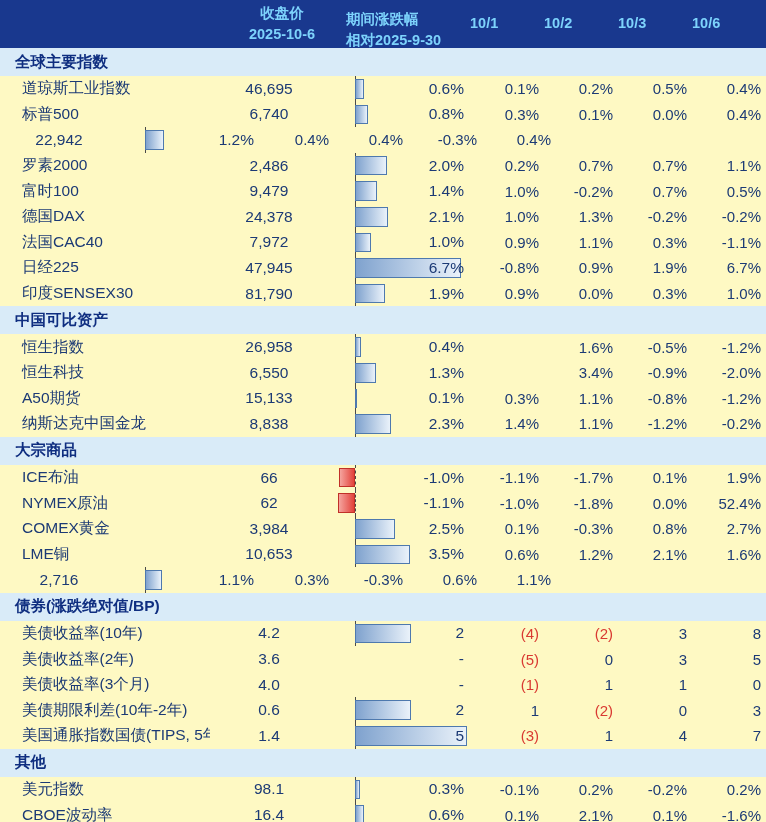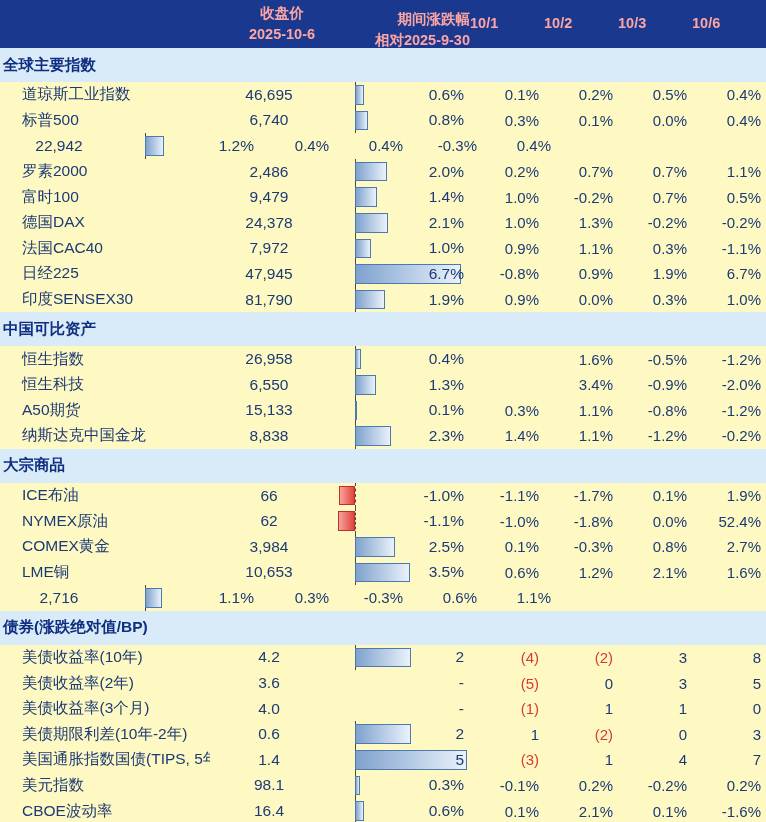--- a/index.html
+++ b/index.html
@@ -16,41 +16,41 @@
     width:766px;
     font-family:"Liberation Sans","DejaVu Sans",sans-serif;
     color:var(--navy);
     -webkit-font-smoothing:antialiased;
   }
   .table{width:766px;}
   
   .thead{
     display:flex;
     background:var(--header-bg);
-    color:#fca5a5;
+    color:#7dd3fc;
     font-weight:bold;
     height:48px;
     align-items:center;
     font-size:14.5px;
     line-height:1.45;
   }
   .h-name{width:210px;box-sizing:border-box;}
   .h-close{width:120px;box-sizing:border-box;text-align:center;padding-left:24px;}
-  .h-change{width:140px;box-sizing:border-box;text-align:right;padding-left:16px;margin-top:12px;}
+  .h-change{width:140px;box-sizing:border-box;text-align:left;padding-left:16px;margin-top:12px;}
   .h-date{width:74px;box-sizing:border-box;text-align:left;padding-right:12px;}
   
   .section-row{
-    height:34px;
+    height:28px;
     background:var(--section-bg);
     color:var(--section-text);
     font-weight:bold;
     font-size:15.5px;
     display:flex;
     align-items:center;
-    padding-left:3px;
+    padding-left:15px;
     box-sizing:border-box;
   }
   
   .row{
     display:flex;
     height:25.6px;
     align-items:center;
     font-size:15.5px;
     background:#fef9c3;
   }
@@ -407,20 +407,23 @@
         <div class="r-change">
           <div class="axis"></div>
           <div class="bar" style="width: 112px; left: 25px;"></div>
           <div class="chg-text">5</div>
         </div>
         <div class="r-date neg-red">(3)</div>
         <div class="r-date">1</div>
         <div class="r-date">4</div>
         <div class="r-date">7</div>
       </div>
+      <div class="section-row">
+        <div>其他</div>
+      </div>
       <div class="row">
         <div class="r-name">美元指数</div>
         <div class="r-close">98.1</div>
         <div class="r-change">
           <div class="axis"></div>
           <div class="bar" style="width: 4.74px; left: 25px;"></div>
           <div class="chg-text">0.3%</div>
         </div>
         <div class="r-date">-0.1%</div>
         <div class="r-date">0.2%</div>

